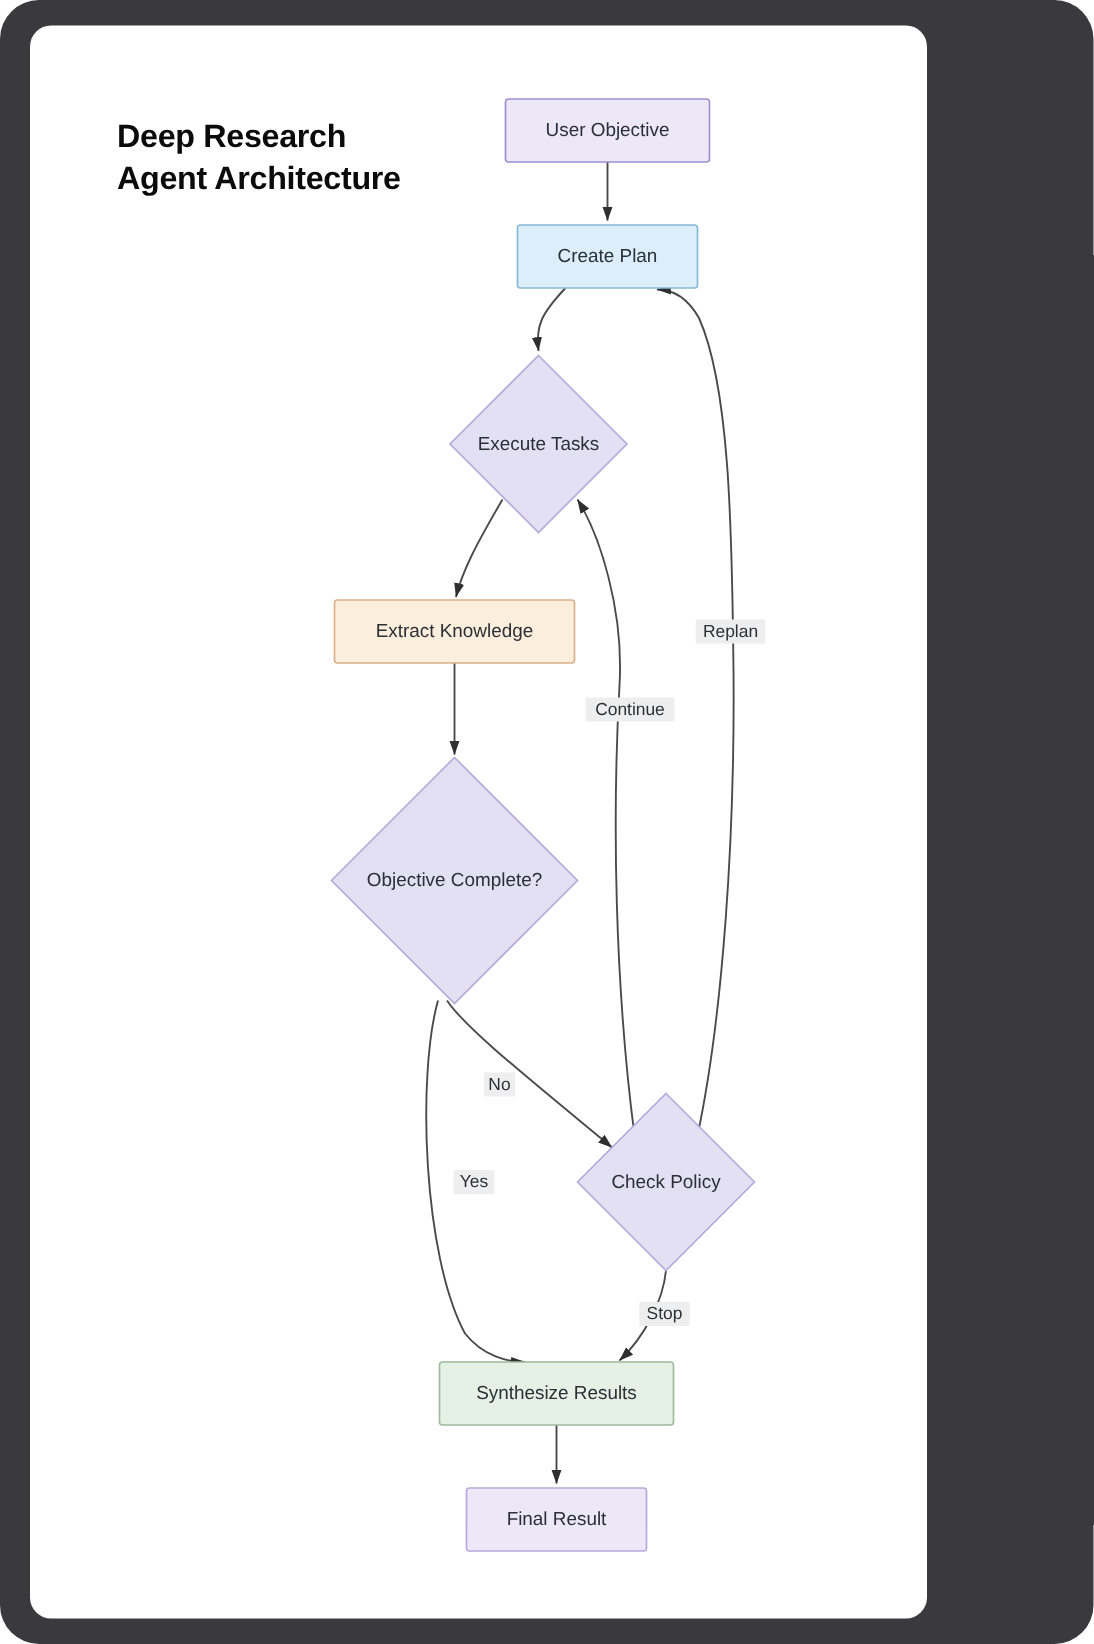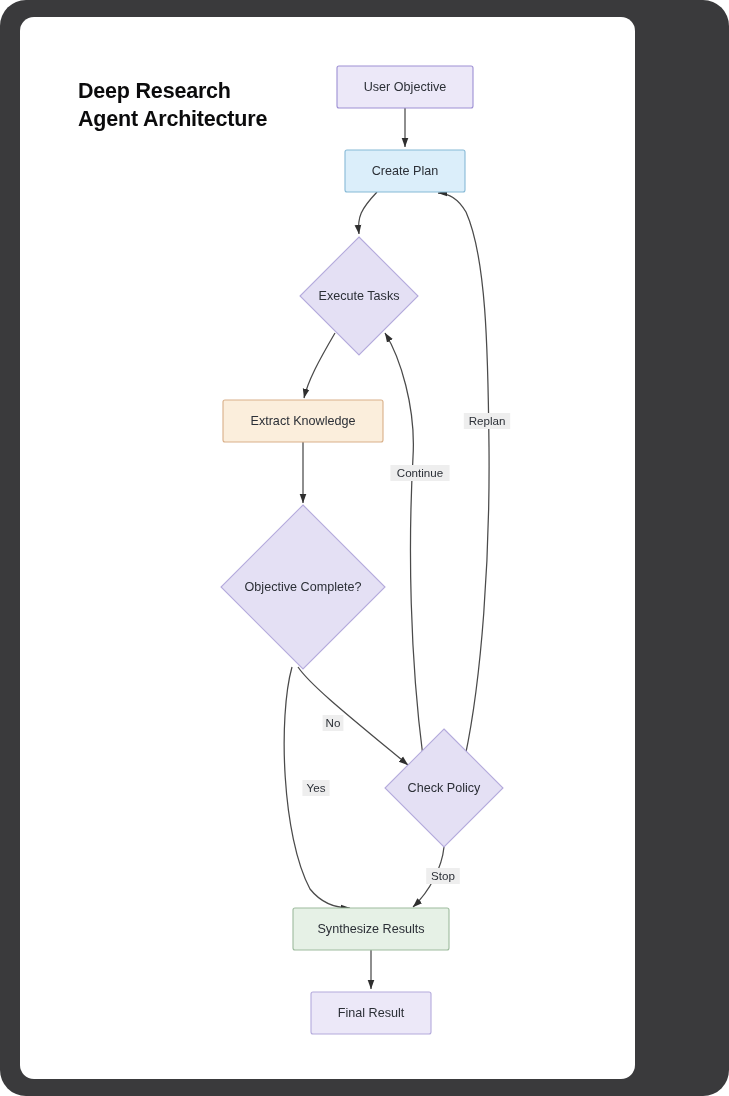--- a/index.html
+++ b/index.html
@@ -24,21 +24,20 @@
   }
   #canvas-panel {
     position: absolute;
     left: 20px;
     top: 17px;
     width: 598px;
     height: 1062px;
     background: #ffffff;
     border-radius: 14px;
     overflow: hidden;
-    padding-left: 17px;
   }
   #diagram-title {
     position: absolute;
     left: 58px;
     top: 60px;
     width: 290px;
     font-size: 21.5px;
     font-weight: bold;
     line-height: 1.32;
     color: #0b0b0c;

